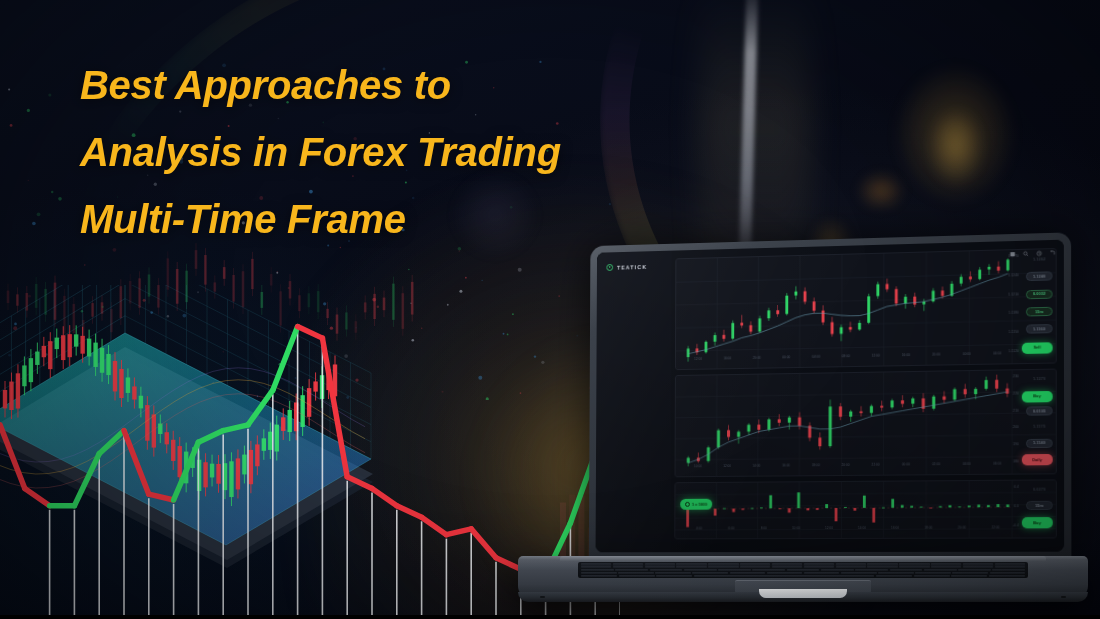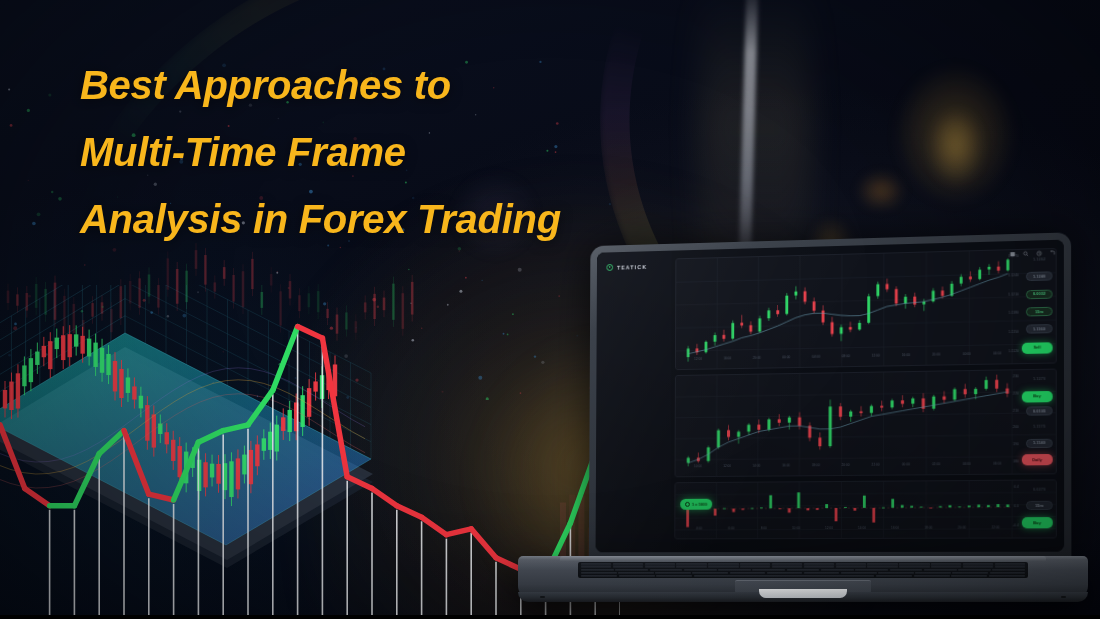--- a/index.html
+++ b/index.html
@@ -1256,18 +1256,18 @@
       <div class="trackpad"></div>
       <div class="base-lip"></div>
       <div class="base-notch"></div>
       <div class="base-foot-l"></div>
       <div class="base-foot-r"></div>
     </div>
   </div>
 
   <div class="title">
     <div class="line">Best Approaches to</div>
+    <div class="line">Analysis in Forex Trading</div>
     <div class="line">Multi-Time Frame</div>
-    <div class="line">Analysis in Forex Trading</div>
   </div>
 
   <div class="bg-vignette"></div>
 </div>
 
 </body></html>

